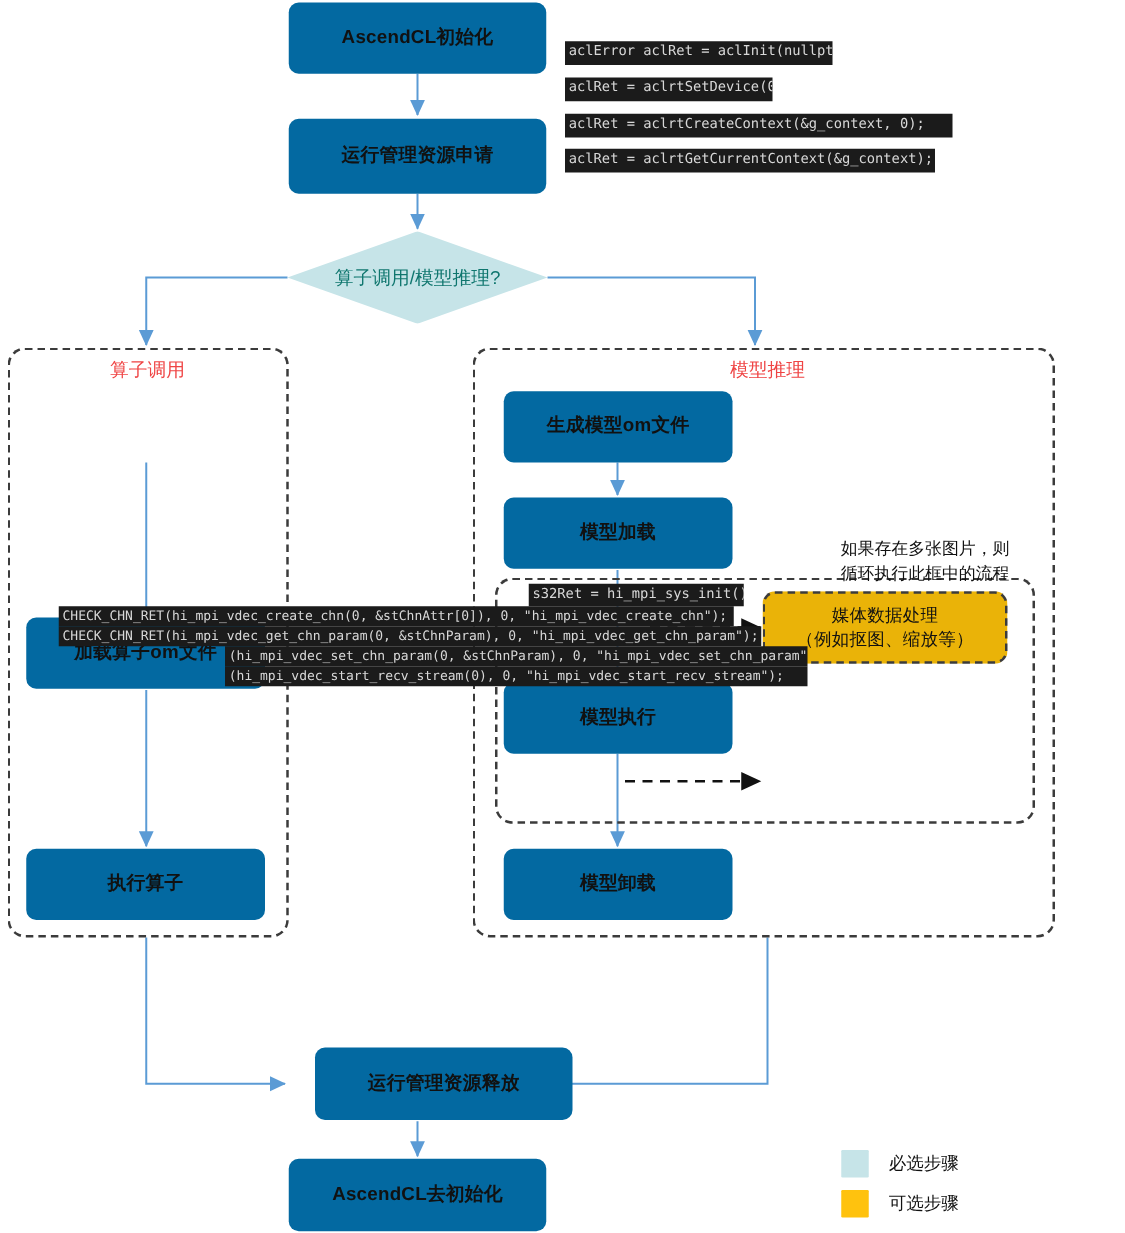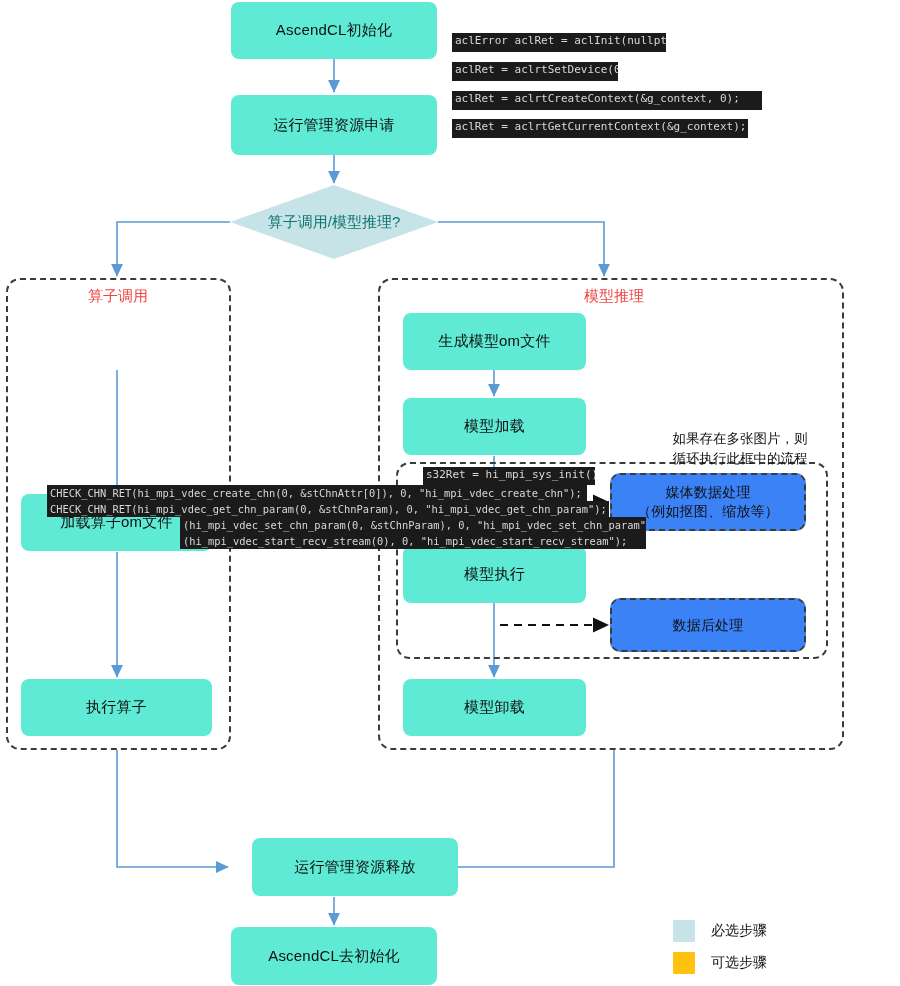--- a/index.html
+++ b/index.html
@@ -27,23 +27,23 @@
     align-items: center;
     justify-content: center;
     text-align: center;
     border-radius: 8px;
     color: #111111;
     font-size: 15px;
     line-height: 1.35;
     letter-spacing: 0.2px;
     white-space: pre-line;
   }
-  .node.blue { background: #5eead4; }
+  .node.blue { background: #0369a1; font-weight: bold; }
   .node.orange {
-    background: #3b82f6;
+    background: #eab308;
     border: 2px dashed #3b3b3b;
     border-radius: 10px;
     font-size: 14px;
   }
   .diamond {
     position: absolute;
     display: flex;
     align-items: center;
     justify-content: center;
     color: #0f766e;
@@ -169,21 +169,20 @@
   <div class="node blue" style="left:21px; top:494px; width:191px; height:57px;">加载算子om文件</div>
   <div class="node blue" style="left:403px; top:313px; width:183px; height:57px;">生成模型om文件</div>
 
   <div class="node blue" style="left:21px; top:679px; width:191px; height:57px;">执行算子</div>
   <div class="node blue" style="left:403px; top:398px; width:183px; height:57px;">模型加载</div>
   <div class="node blue" style="left:403px; top:546px; width:183px; height:57px;">模型执行</div>
   <div class="node blue" style="left:403px; top:679px; width:183px; height:57px;">模型卸载</div>
 
   <div class="node orange" style="left:610px; top:473px; width:196px; height:58px;">媒体数据处理
 （例如抠图、缩放等）</div>
-  <div class="node orange" style="left:610px; top:598px; width:196px; height:54px;">数据后处理</div>
 
   <div class="note" style="left:640px; top:429px; width:200px;">如果存在多张图片，则
 循环执行此框中的流程</div>
 
   <div class="node blue" style="left:231px; top:838px; width:206px; height:58px;margin-left:21px;">运行管理资源释放</div>
   <div class="node blue" style="left:231px; top:927px; width:206px; height:58px;">AscendCL去初始化</div>
 
   <div class="code" style="left:452px; top:33px; width:214px; height:19px; font-size:11px;">aclError aclRet = aclInit(nullptr);</div>
   <div class="code" style="left:452px; top:62px; width:166px; height:19px; font-size:11px;">aclRet = aclrtSetDevice(0);</div>
   <div class="code" style="left:452px; top:91px; width:310px; height:19px; font-size:11px;">aclRet = aclrtCreateContext(&amp;g_context, 0);</div>

